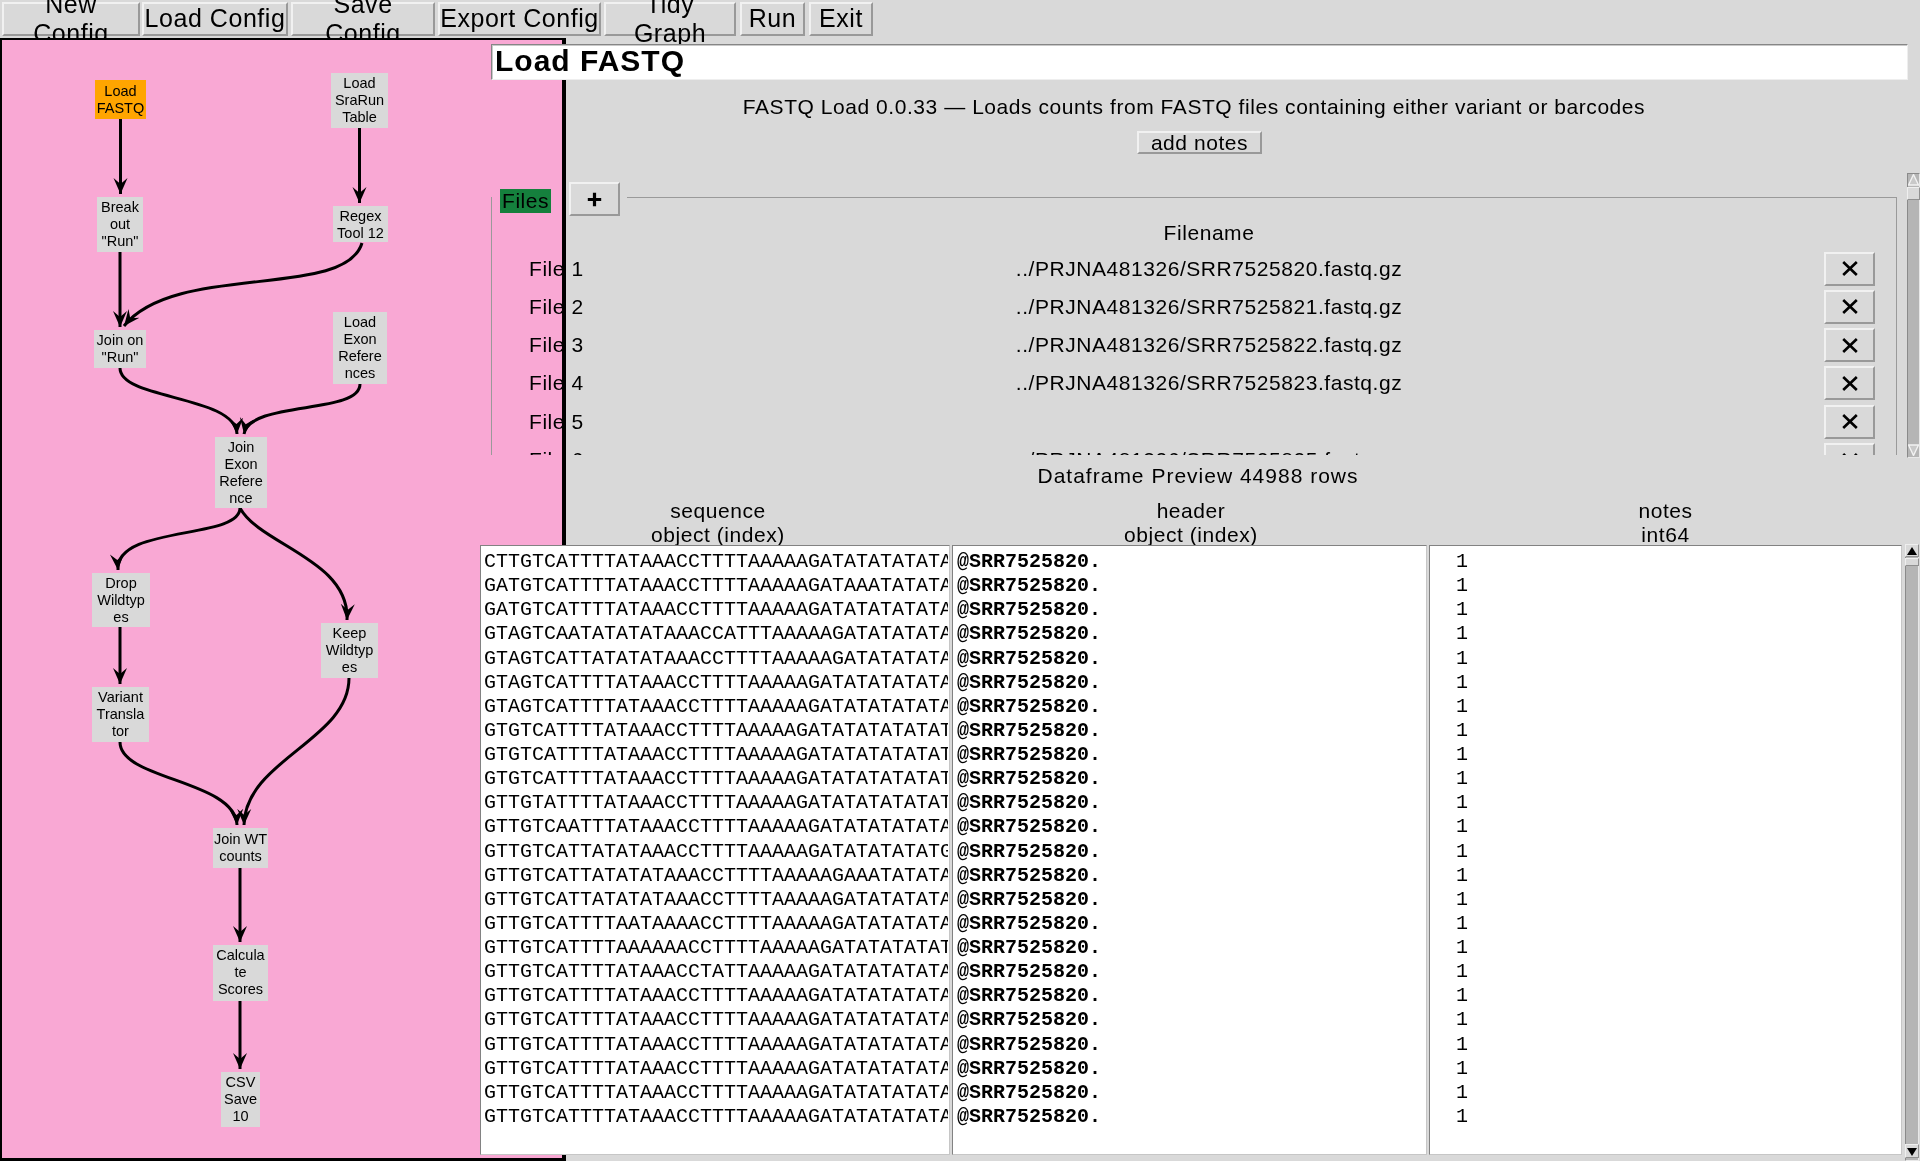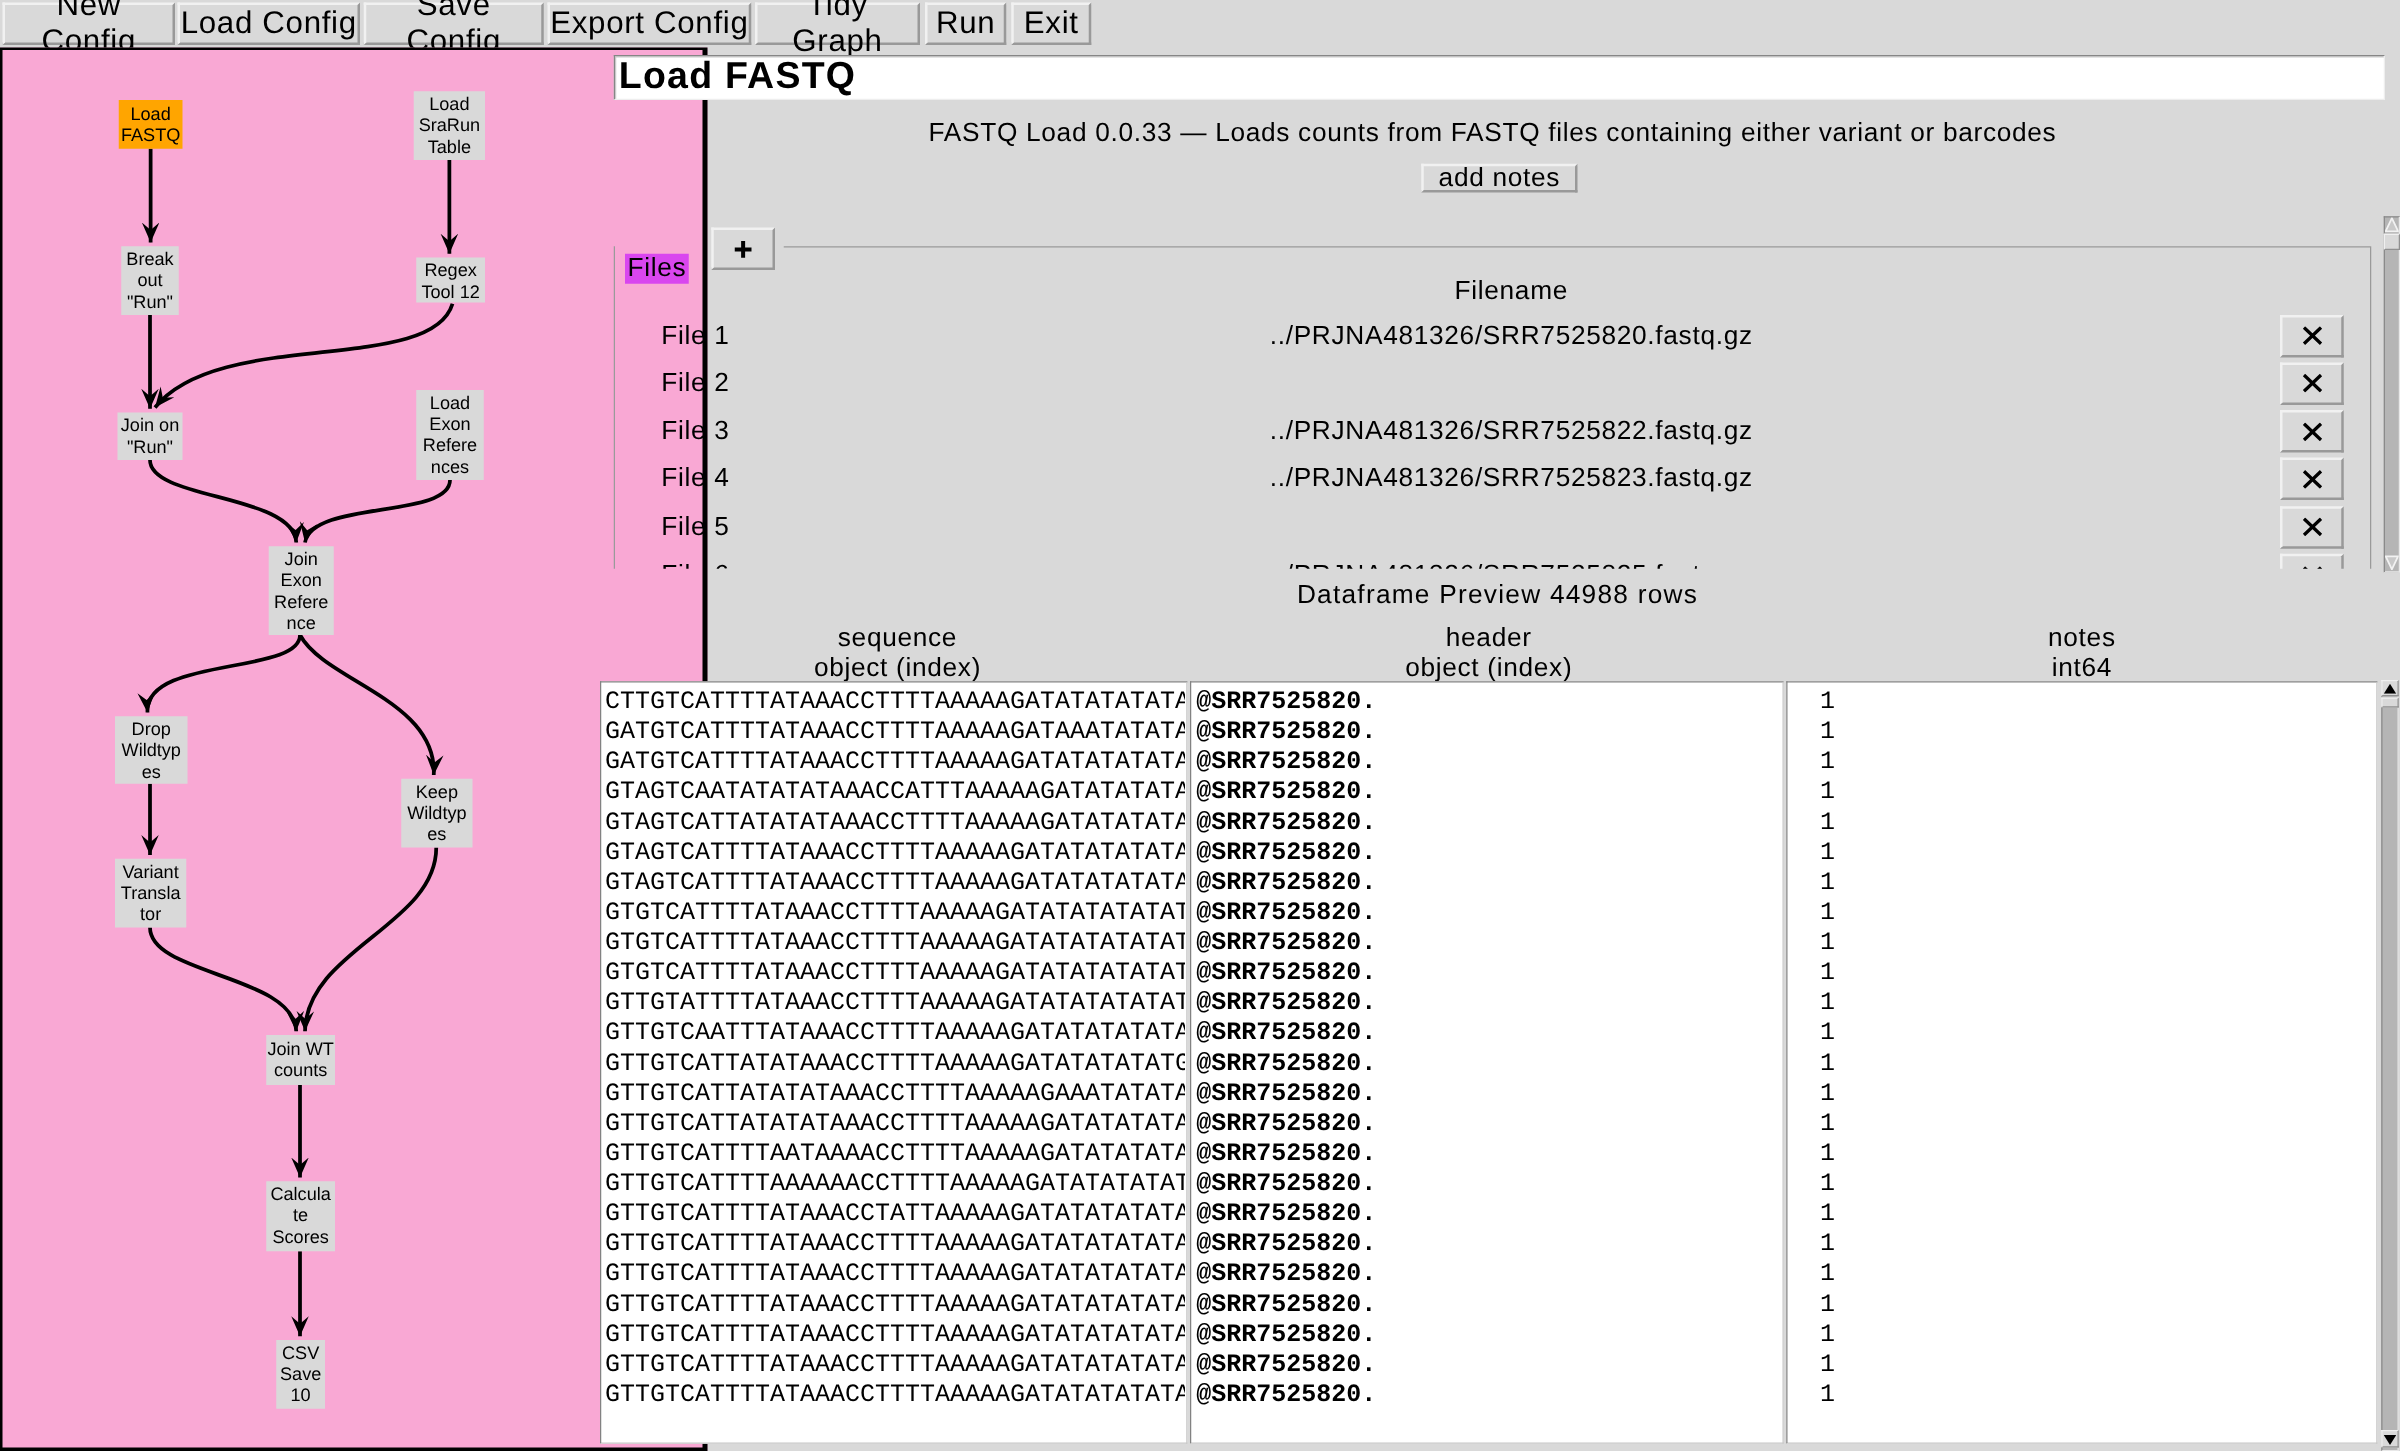--- a/index.html
+++ b/index.html
@@ -104,37 +104,38 @@
 </svg>
 </div>
 
 <div class="entry" style="left:491px;top:44px;width:1417px;height:36px;"></div>
 <div class="lbl" style="left:495px;top:44px;font-size:30px;font-weight:bold;letter-spacing:1px;">Load FASTQ</div>
 <div class="lbl" style="left:480px;top:95px;width:1428px;text-align:center;font-size:21px;">FASTQ Load 0.0.33 — Loads counts from FASTQ files containing either variant or barcodes</div>
 <div class="btn" style="left:1137px;top:131px;width:125px;height:23px;font-size:21px;">add notes</div>
 
 <div class="abs" style="left:491px;top:197px;width:1406px;height:258px;border-left:1px solid #9a9a9a;border-right:1px solid #9a9a9a;"></div>
 <div class="abs" style="left:627px;top:197px;width:1269px;height:1px;background:#9a9a9a;"></div>
-<div class="lbl" style="left:500px;top:189px;font-size:21px;background:#d946ef;padding:0 2px;margin-top:14px;">Files</div>
+<div class="lbl" style="left:500px;top:189px;font-size:21px;background:#15803d;padding:0 2px;">Files</div>
 <div class="btn" style="left:569px;top:182px;width:51px;height:34px;">
     <svg width="15" height="15">
       <path d="M7.5 0.8 V14.2 M0.8 7.5 H14.2" stroke="#000" stroke-width="3.2"></path>
     </svg>
   </div>
 <div class="lbl" style="left:900px;top:221px;width:618px;text-align:center;font-size:21px;">Filename</div>
 
 <div class="abs" style="left:492px;top:199px;width:1404px;height:256px;overflow:hidden;">
 <div class="lbl" style="left:37px;top:57.5px;font-size:21px;line-height:24px;text-align:center;">File 1</div>
 <div class="lbl" style="left:408px;top:57.5px;width:618px;text-align:center;font-size:21px;line-height:24px;">../PRJNA481326/SRR7525820.fastq.gz</div>
 <div class="btn" style="left:1332px;top:52.5px;width:51px;height:34px;font-size:21px;">
       <svg width="16" height="15">
         <path d="M1.2 1 L14.8 14 M14.8 1 L1.2 14" stroke="#000" stroke-width="2.6"></path>
       </svg>
     </div>
 <div class="lbl" style="left:37px;top:95.8px;font-size:21px;line-height:24px;">File 2</div>
+<div class="lbl" style="left:408px;top:95.8px;width:618px;text-align:center;font-size:21px;line-height:24px;">../PRJNA481326/SRR7525821.fastq.gz</div>
 <div class="btn" style="left:1332px;top:90.8px;width:51px;height:34px;font-size:21px;">
       <svg width="16" height="15">
         <path d="M1.2 1 L14.8 14 M14.8 1 L1.2 14" stroke="#000" stroke-width="2.6"></path>
       </svg>
     </div>
 <div class="lbl" style="left:37px;top:134.1px;font-size:21px;line-height:24px;">File 3</div>
 <div class="lbl" style="left:408px;top:134.1px;width:618px;text-align:center;font-size:21px;line-height:24px;">../PRJNA481326/SRR7525822.fastq.gz</div>
 <div class="btn" style="left:1332px;top:129.1px;width:51px;height:34px;font-size:21px;">
       <svg width="16" height="15">
         <path d="M1.2 1 L14.8 14 M14.8 1 L1.2 14" stroke="#000" stroke-width="2.6"></path>

